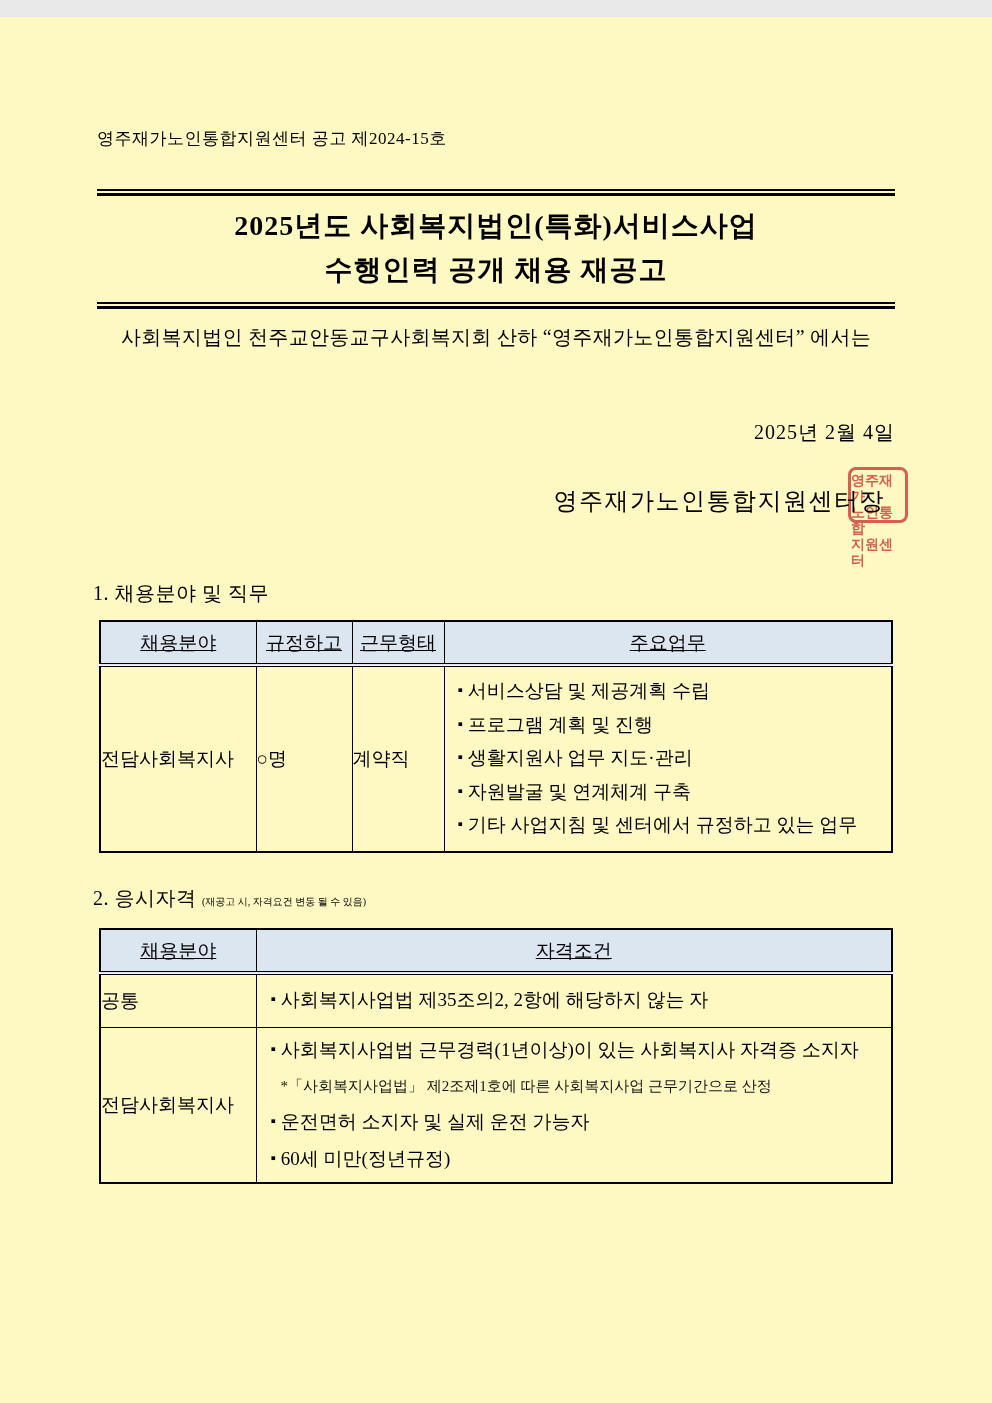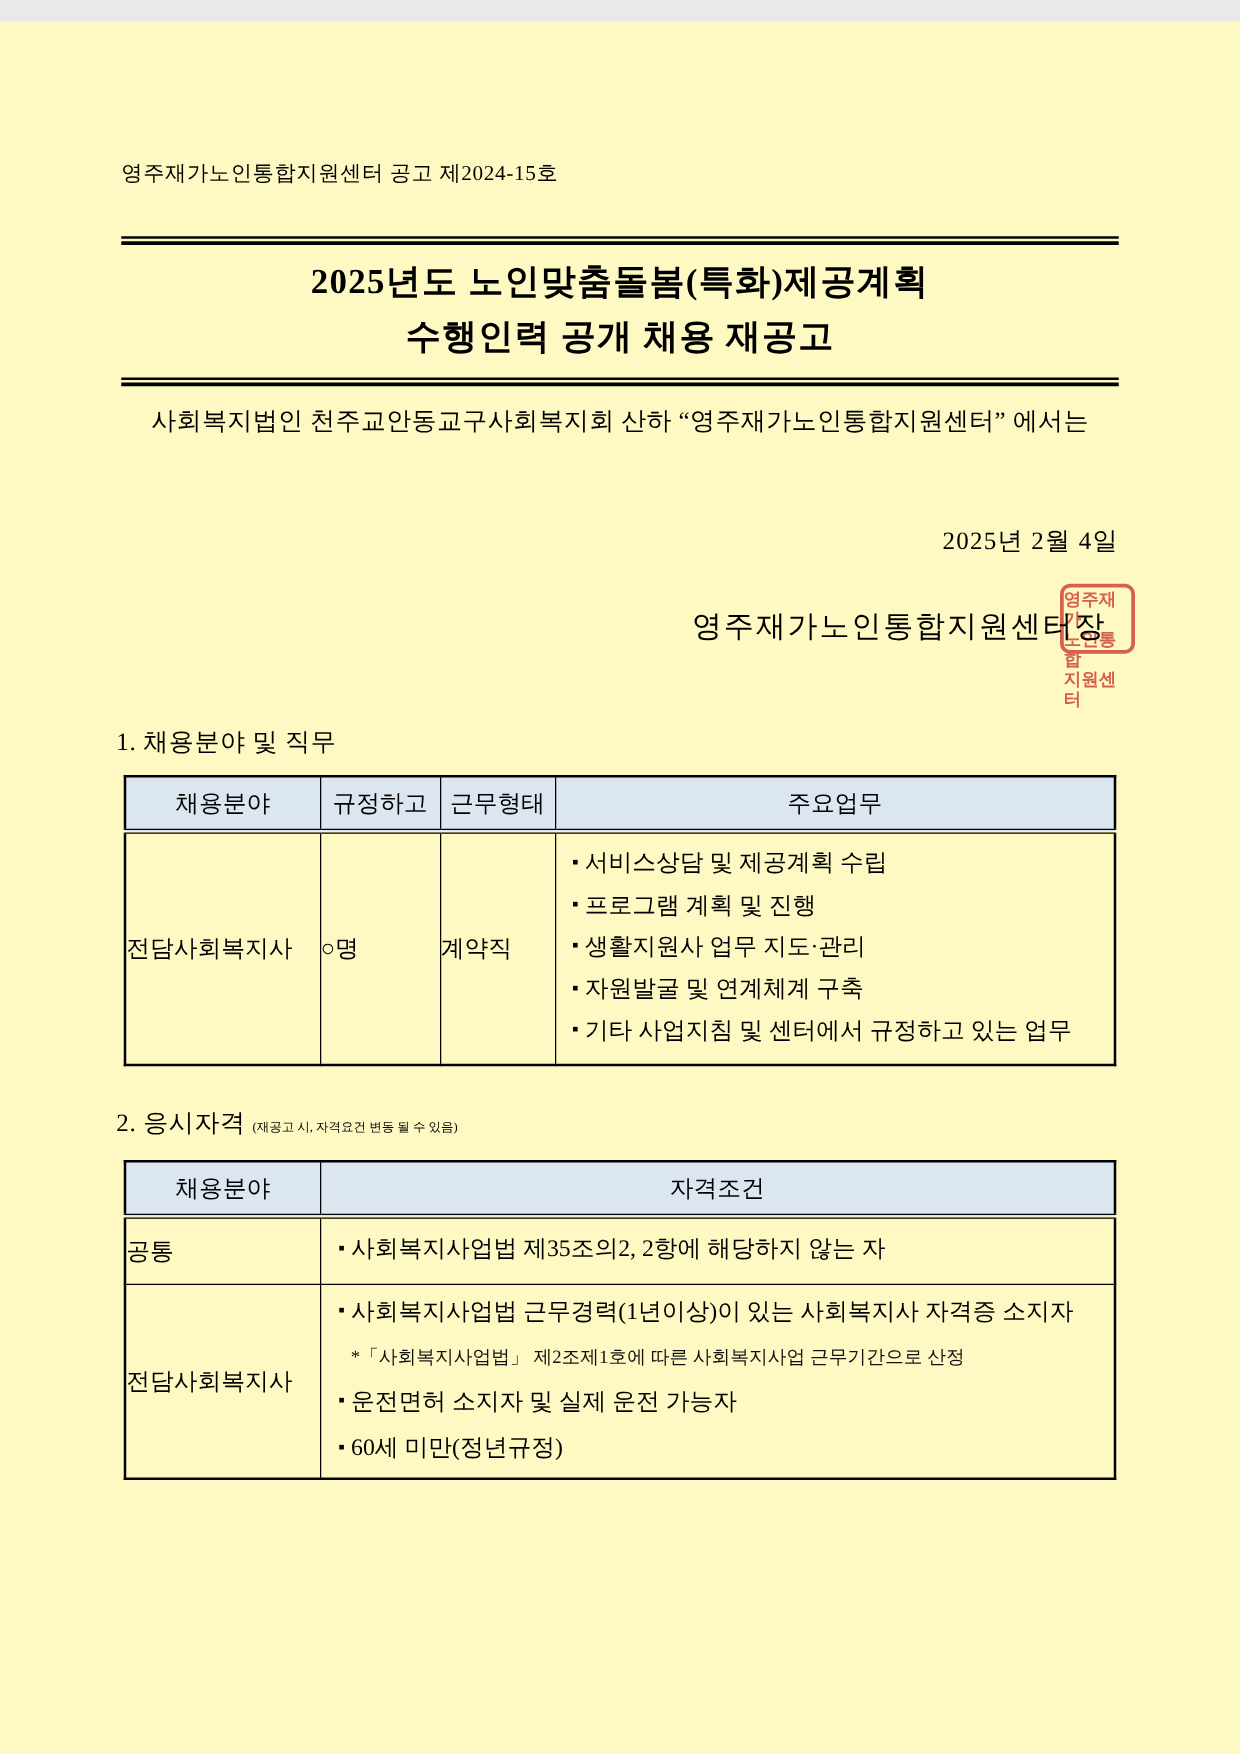--- a/index.html
+++ b/index.html
@@ -83,20 +83,21 @@
   }
   #table1 { top:603px; width:794px; }
   #table2 { top:911px; width:794px; }
   table.doc th {
     background:#dce6f1;
     font-weight:normal;
     height:44px;
     border:1px solid #000;
     border-bottom:4px double #000;
     text-align:center;
+    text-decoration:underline;
   }
   table.doc td {
     border:1px solid #000;
     vertical-align:middle;
   }
   td.center { }
   #table1 td.row-body { height:173px; }
   #table2 td.row-common { height:54px; }
   #table2 td.row-dedicated { height:152px; }
 
@@ -113,21 +114,21 @@
 <div class="page">
 
   <div class="notice">영주재가노인통합지원센터 공고 제2024-15호</div>
 
   <div class="title-block">
     <div class="hrule">
       <div class="thin"></div>
         <div class="thick"></div>
     </div>
     <div class="title-text">
-      <div class="title-line">2025년도 노인맞춤돌봄(특화)제공계획</div>
+      <div class="title-line">2025년도 사회복지법인(특화)서비스사업</div>
       <div class="title-line">수행인력 공개 채용 재공고</div>
     </div>
     <div class="hrule">
       <div class="thin"></div>
         <div class="thick"></div>
     </div>
   </div>
 
   <div class="intro">
     <div>사회복지법인 천주교안동교구사회복지회 산하 “영주재가노인통합지원센터” 에서는</div>

